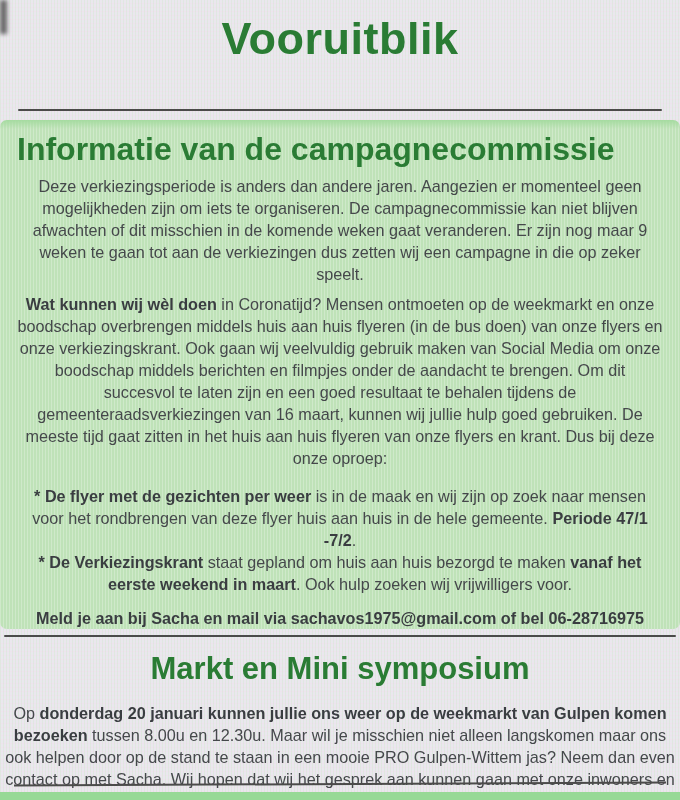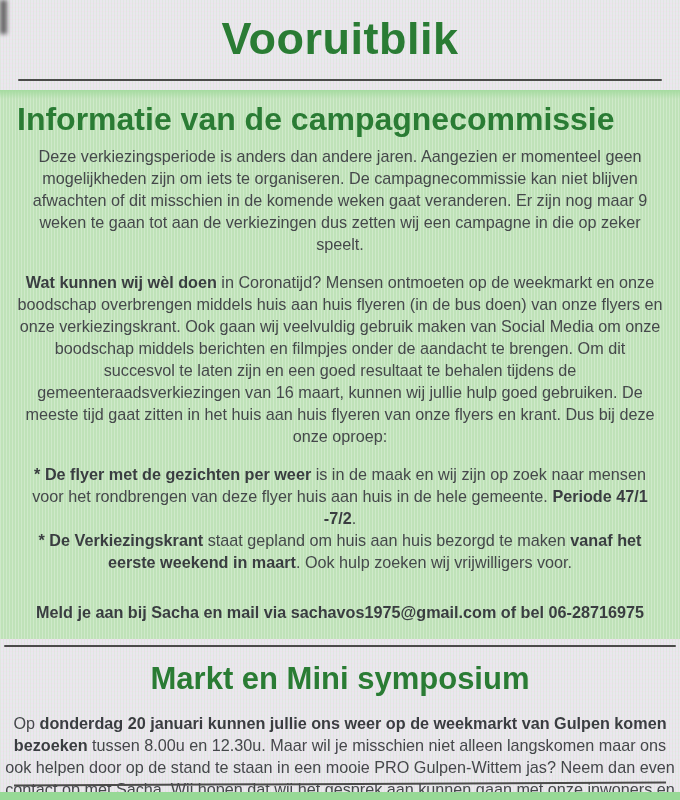--- a/index.html
+++ b/index.html
@@ -32,21 +32,21 @@
     position: absolute;
     left: 0; top: 0;
     width: 7px; height: 34px;
     background: #3c3c3c;
     filter: blur(2px);
     opacity: .75;
   }
 
   .top-section {
     position: relative;
-    height: 90px;
+    height: 120px;
   }
   .page-title {
     padding-top: 13px;
     text-align: center;
     font-size: 45px;
     font-weight: bold;
     letter-spacing: 0.5px;
     color: var(--accent-green);
   }
   .divider {
@@ -57,42 +57,43 @@
   .top-section .divider {
     position: absolute;
     left: 18px; right: 18px; bottom: 9px;
   }
 
   .green-section {
     background-color: var(--green-bg);
     background-image:
       linear-gradient(180deg, var(--green-bg-edge) 0, rgba(0,0,0,0) 9px),
       repeating-linear-gradient(90deg, rgba(255,255,255,0.25) 0 1px, rgba(0,0,0,0) 1px 3px);
-    padding: 6px 17px 16px 17px;
+    padding: 6px 17px 0 17px;
+    border-radius: 7px;
   }
   .section-heading {
     color: var(--accent-green);
     font-weight: bold;
   }
   .campaign-heading {
     font-size: 32px;
     line-height: 40px;
     margin-top: 3px;
     letter-spacing: 0px;
   }
   .body-p {
     font-size: 16.2px;
     line-height: 22px;
     text-align: center;
   }
   .green-section .intro   { margin-top: 6px; }
-  .green-section .main    { margin-top: 16px; }
+  .green-section .main    { margin-top: 8px; }
   .green-section .bullet1 { margin-top: 16px; }
   .green-section .bullet2 { margin-top: 0; }
-  .green-section .signup  { margin-top: 28px; font-weight: bold; color: var(--bold-text); }
+  .green-section .signup  { margin-top: 12px; font-weight: bold; color: var(--bold-text); }
 
   .mid-section {
     position: relative;
     padding: 0 4px;
   }
   .mid-section .top-rule { margin-top: 6px; }
   .market-heading {
     text-align: center;
     font-size: 31px;
     line-height: 38px;

